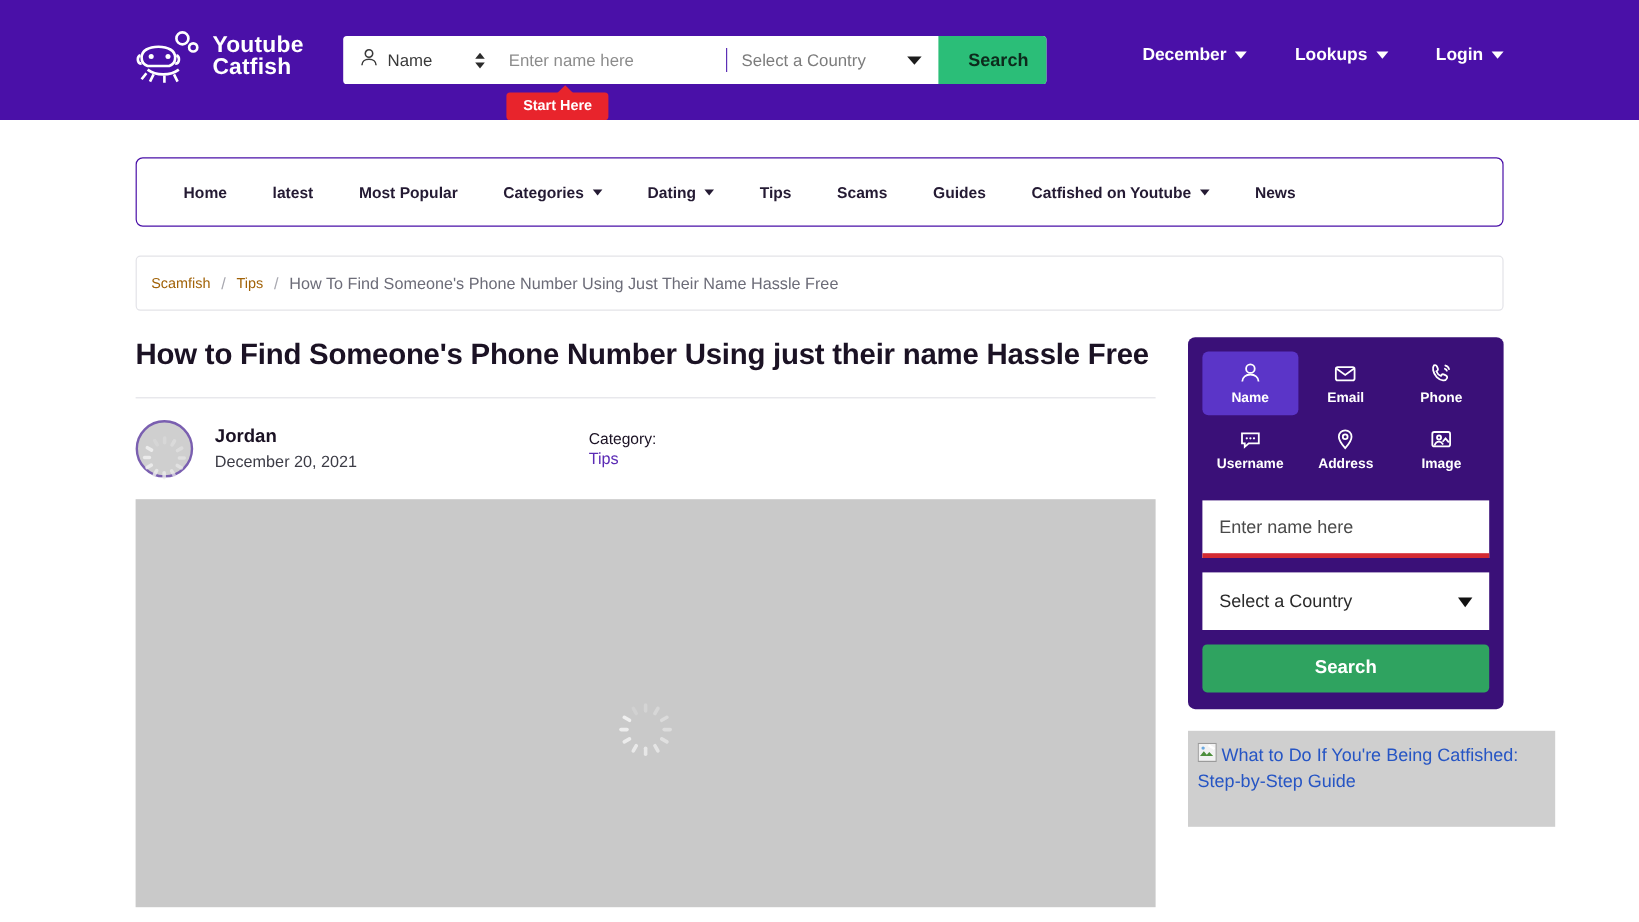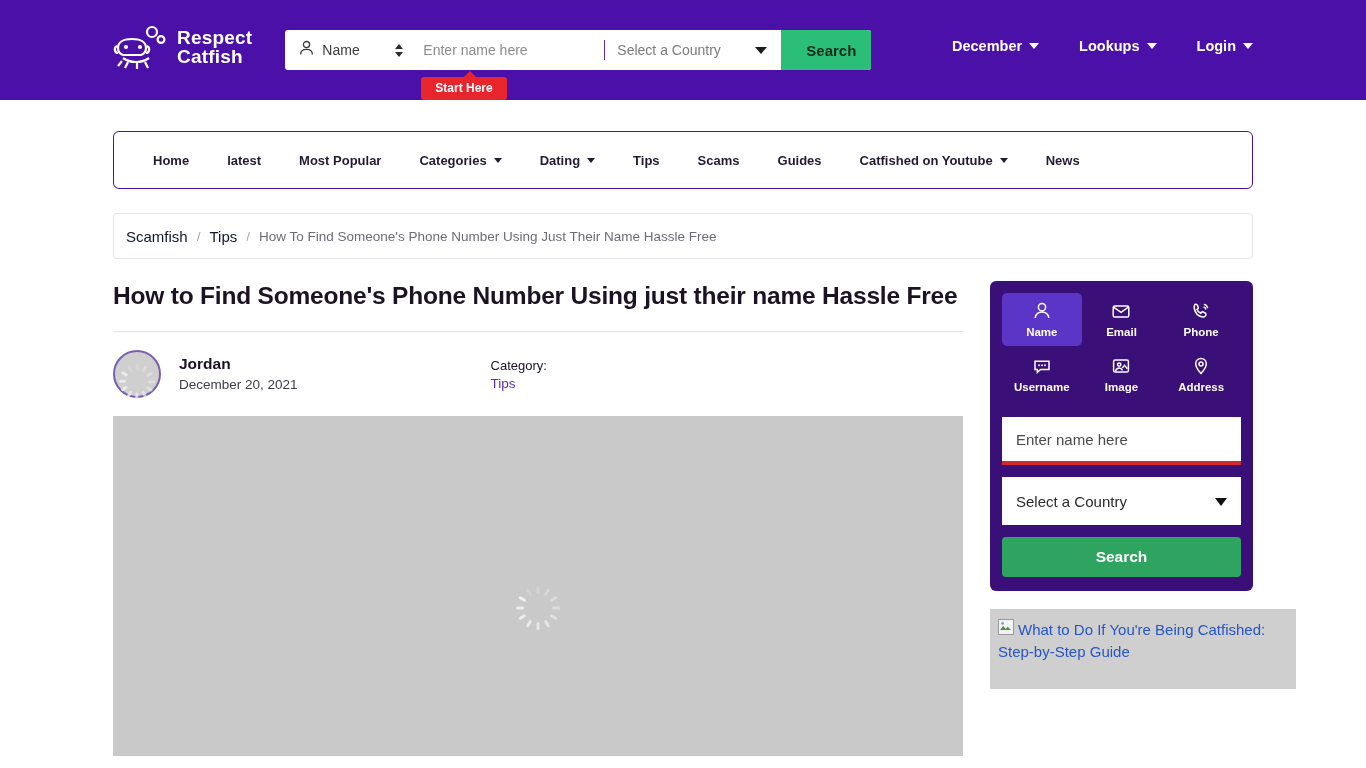--- a/index.html
+++ b/index.html
@@ -157,21 +157,21 @@
   .crumb-wrap { padding: 24px 113px 0 113px; }
   .crumb {
     height: 46px;
     border: 1px solid #e3e3e8;
     border-radius: 4px;
     display: flex; align-items: center;
     padding: 0 12px;
     gap: 9px;
     background: #ffffff;
   }
-  .crumb a { color: #0f172a; font-size: 15px; text-decoration: none; cursor: pointer; }
+  .crumb a { color: #a16207; font-size: 12px; text-decoration: none; cursor: pointer; }
   .crumb .sep { color: #a8a8b0; font-size: 13.5px; }
   .crumb .cur { color: #6c6c78; font-size: 13.5px; }
 
   
   .body-wrap {
     padding: 22px 113px 0 113px;
     display: flex; gap: 27px;
     align-items: flex-start;
   }
   .col-main { width: 850px; flex: 0 0 850px; }
@@ -326,21 +326,21 @@
             <path d="M4 22c-3 1-3 7 1 7"></path>
             <path d="M34 22c3 1 3 7-1 7"></path>
             <path d="M10 34c4 3 9 4 13 4s9-1 13-4"></path>
             <path d="M9 37l-4 5M15 38l-3 6M24 39l0 6M32 38l3 6"></path>
           </g>
           <circle cx="13" cy="23" r="2.1" fill="#ffffff"></circle>
           <circle cx="27" cy="23" r="2.1" fill="#ffffff"></circle>
         </svg>
       </span>
       <span class="logo-text">
-        <span>Respect</span><br>
+        <span>Youtube</span><br>
         <span>Catfish</span>
       </span>
     </div>
 
     <div class="hsearch-wrap">
       <div class="hsearch">
 
         <div class="hs-type">
           <span>
             <svg width="15" height="16" viewBox="0 0 15 16" fill="none" stroke="#3a3a3a" stroke-width="1.3">
@@ -535,37 +535,37 @@
               <circle cx="10" cy="9.3" r=".95" fill="#ffffff" stroke="none"></circle>
               <circle cx="13" cy="9.3" r=".95" fill="#ffffff" stroke="none"></circle>
             </svg>
           </span>
           <span>Username</span>
         </div>
 
         <div class="tab">
           <span>
             <svg width="20" height="20" viewBox="0 0 20 20" fill="none" stroke="#ffffff" stroke-width="1.5">
+              <path d="M10 2.6c3 0 5.3 2.3 5.3 5.3 0 3.6-5.3 9.5-5.3 9.5S4.7 11.5 4.7 7.9C4.7 4.9 7 2.6 10 2.6z"></path>
+              <circle cx="10" cy="7.9" r="2"></circle>
+            </svg>
+          </span>
+          <span>Address</span>
+        </div>
+
+        <div class="tab">
+          <span>
+            <svg width="20" height="20" viewBox="0 0 20 20" fill="none" stroke="#ffffff" stroke-width="1.5">
               <rect x="2.6" y="4" width="14.8" height="12" rx="1.6"></rect>
               <circle cx="8.2" cy="8.6" r="1.7"></circle>
               <path d="M4.4 15.3c.8-2.1 2.2-3.2 3.8-3.2 1.7 0 2.6 1.1 3.4 2.3"></path>
               <path d="M11.2 12.1l2.4-2.8 2.8 3.4"></path>
             </svg>
           </span>
           <span>Image</span>
-        </div>
-
-        <div class="tab">
-          <span>
-            <svg width="20" height="20" viewBox="0 0 20 20" fill="none" stroke="#ffffff" stroke-width="1.5">
-              <path d="M10 2.6c3 0 5.3 2.3 5.3 5.3 0 3.6-5.3 9.5-5.3 9.5S4.7 11.5 4.7 7.9C4.7 4.9 7 2.6 10 2.6z"></path>
-              <circle cx="10" cy="7.9" r="2"></circle>
-            </svg>
-          </span>
-          <span>Address</span>
         </div>
 
       </div>
 
       <div class="field-name">
         <input type="text" placeholder="Enter name here" style="">
       </div>
 
       <div class="field-country">
         <span>Select a Country</span>

